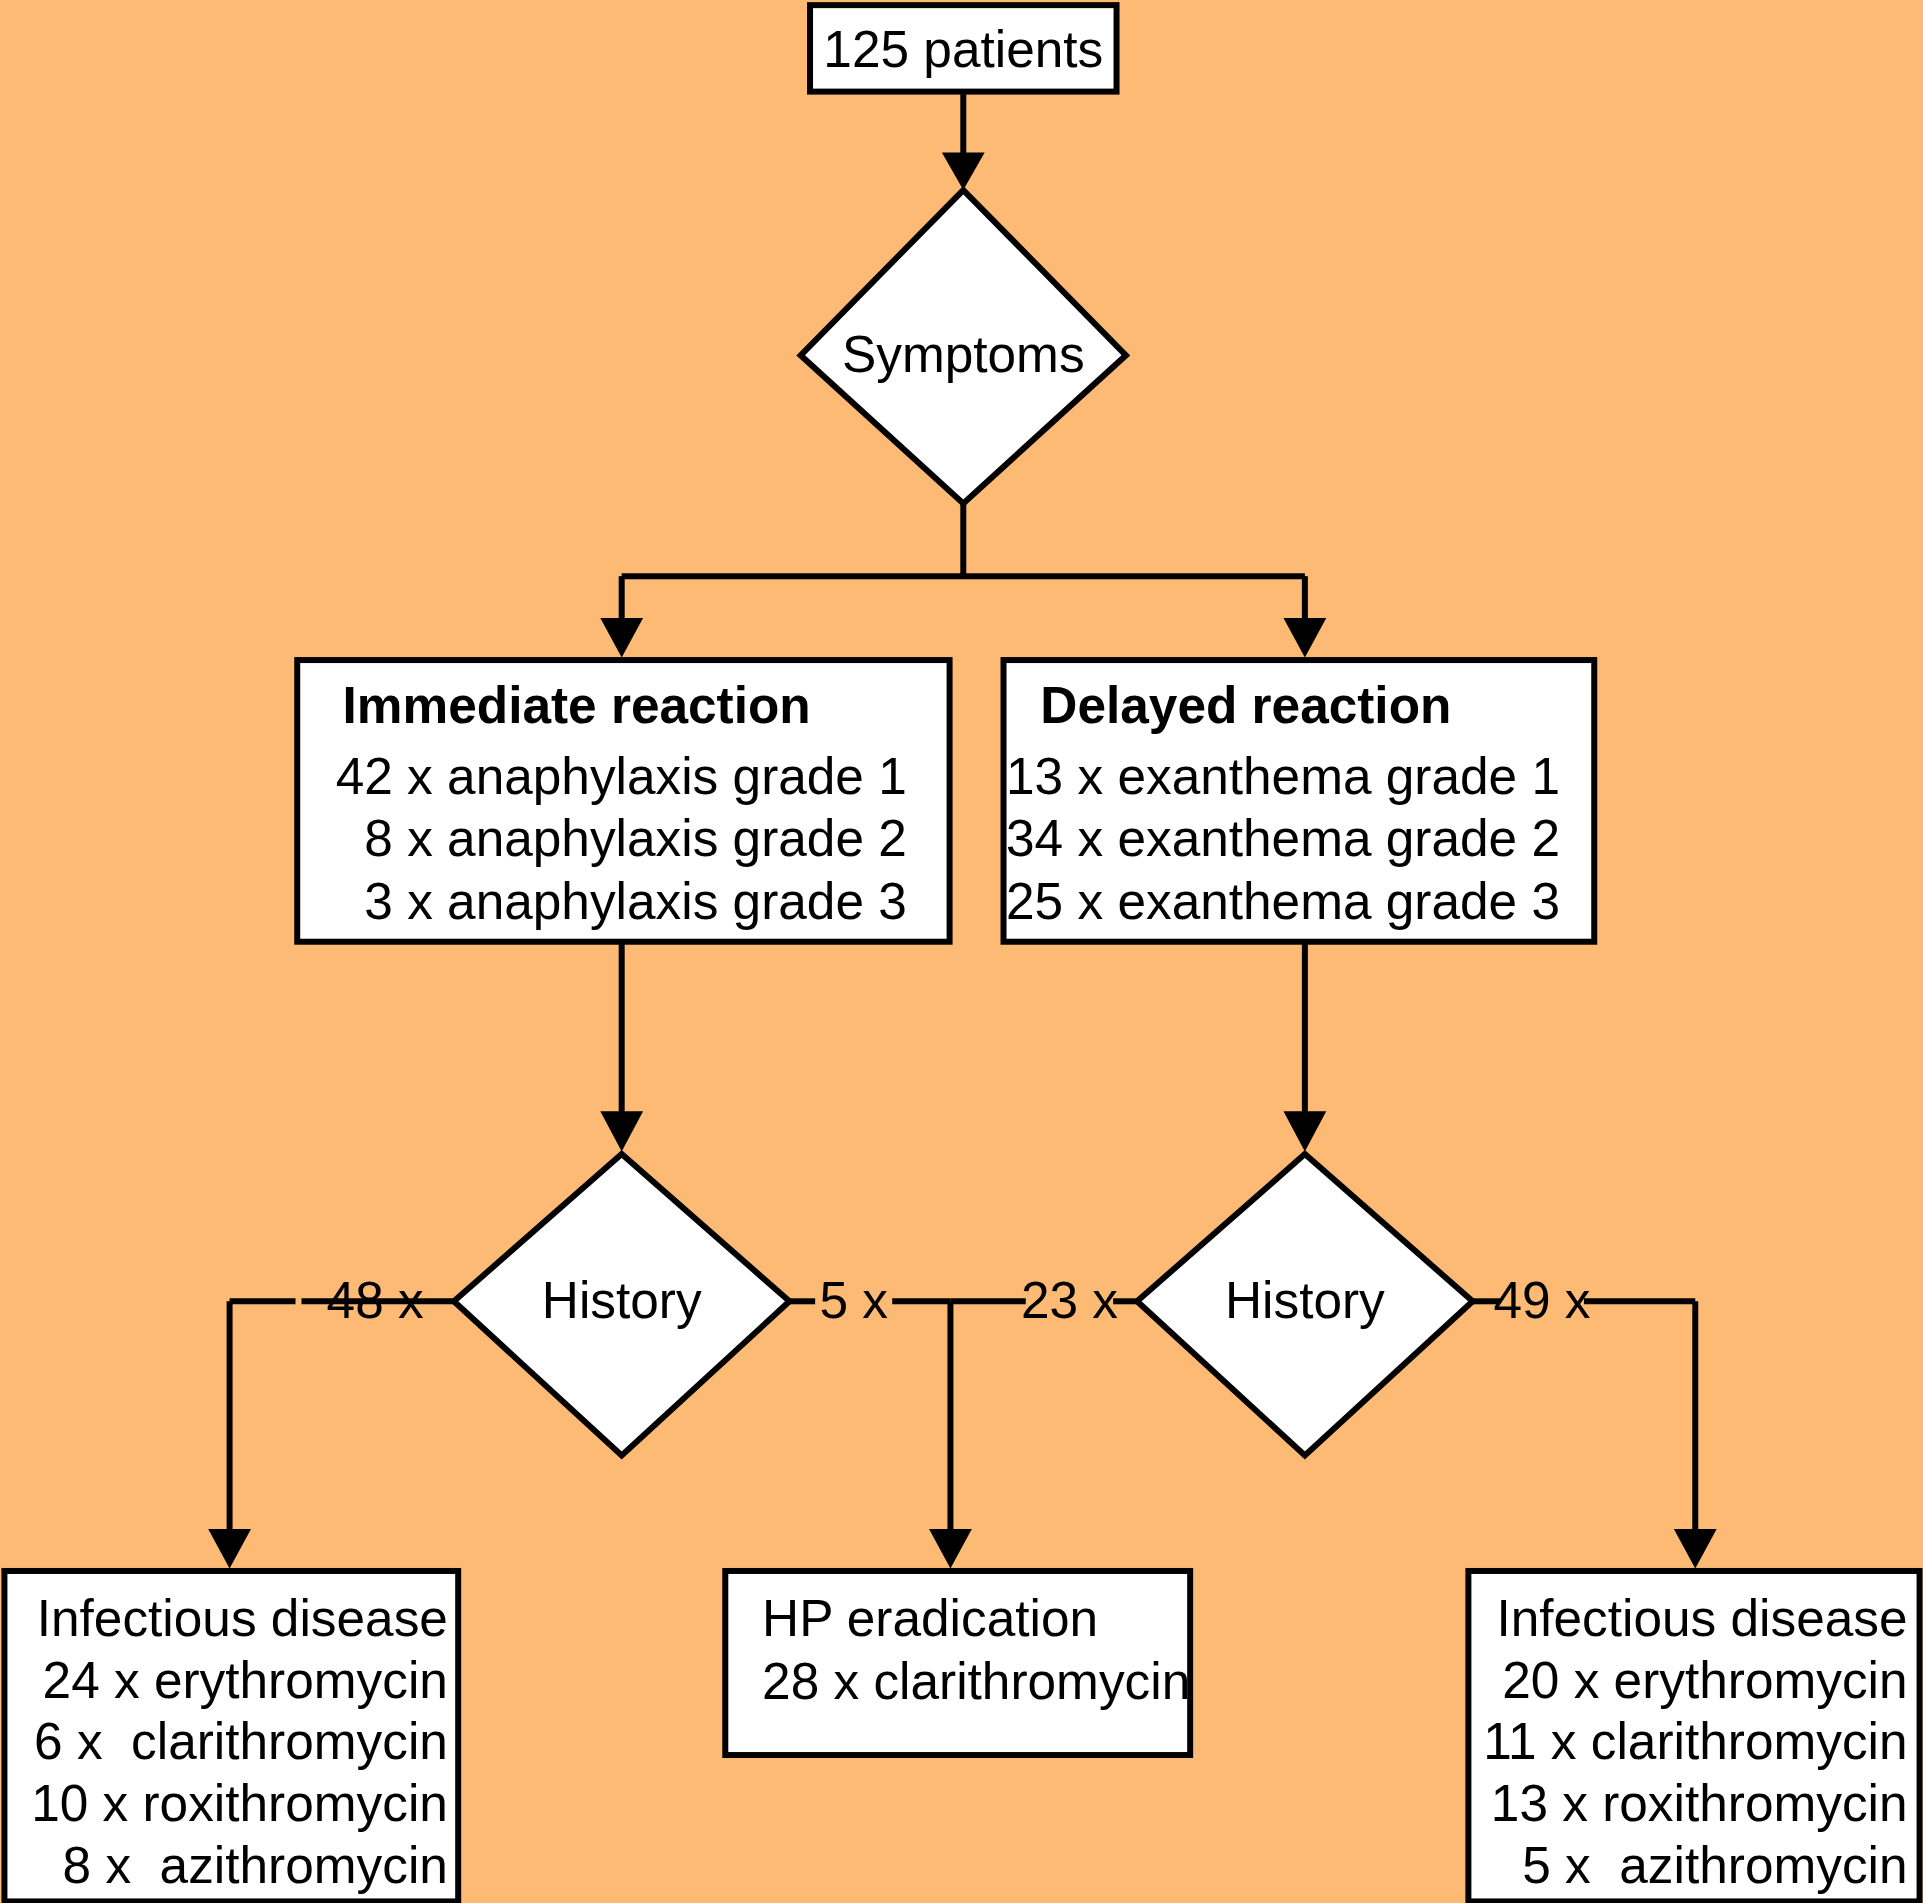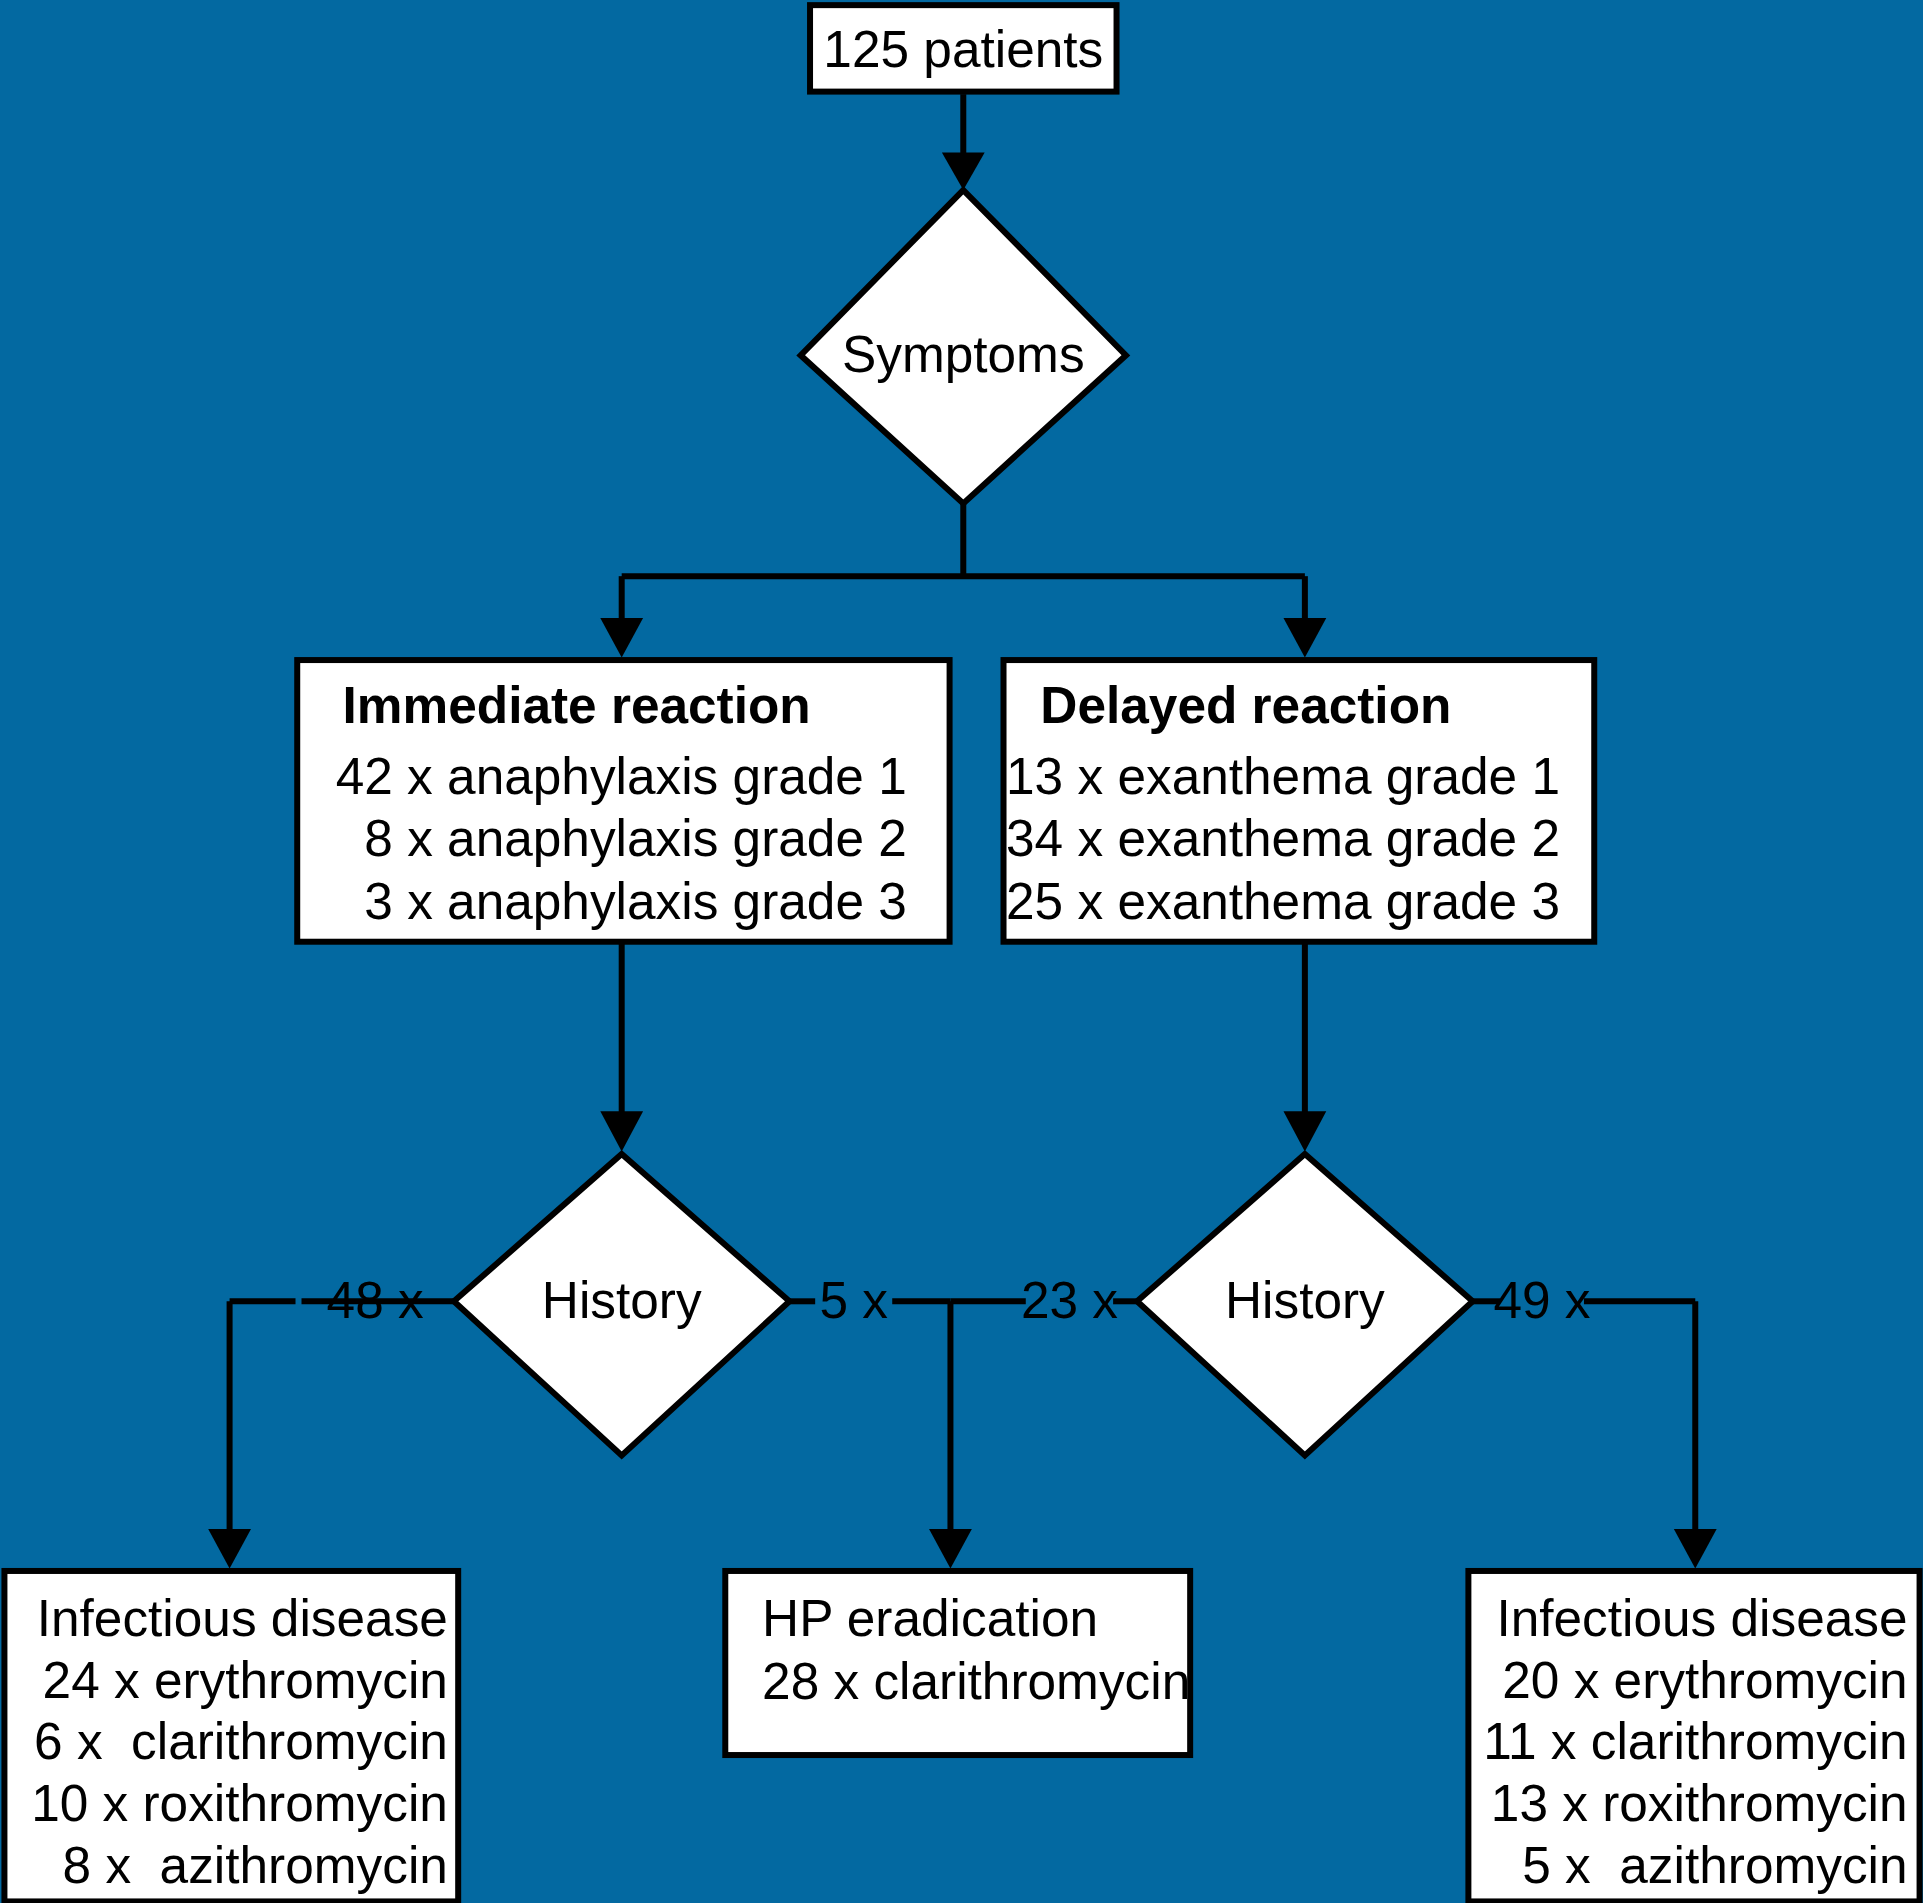--- a/index.html
+++ b/index.html
@@ -4,21 +4,21 @@
 <style>
   html, body {
     margin: 0;
     padding: 0;
     background: #ffffff;
   }
   #page {
     position: relative;
     width: 1924px;
     height: 1904px;
-    background: #0369a1;
+    background: #fdba74;
     font-family: "Liberation Sans", sans-serif;
   }
   svg.flow {
     position: absolute;
     top: 0;
     left: 0;
     width: 1924px;
     height: 1904px;
     display: block;
   }

